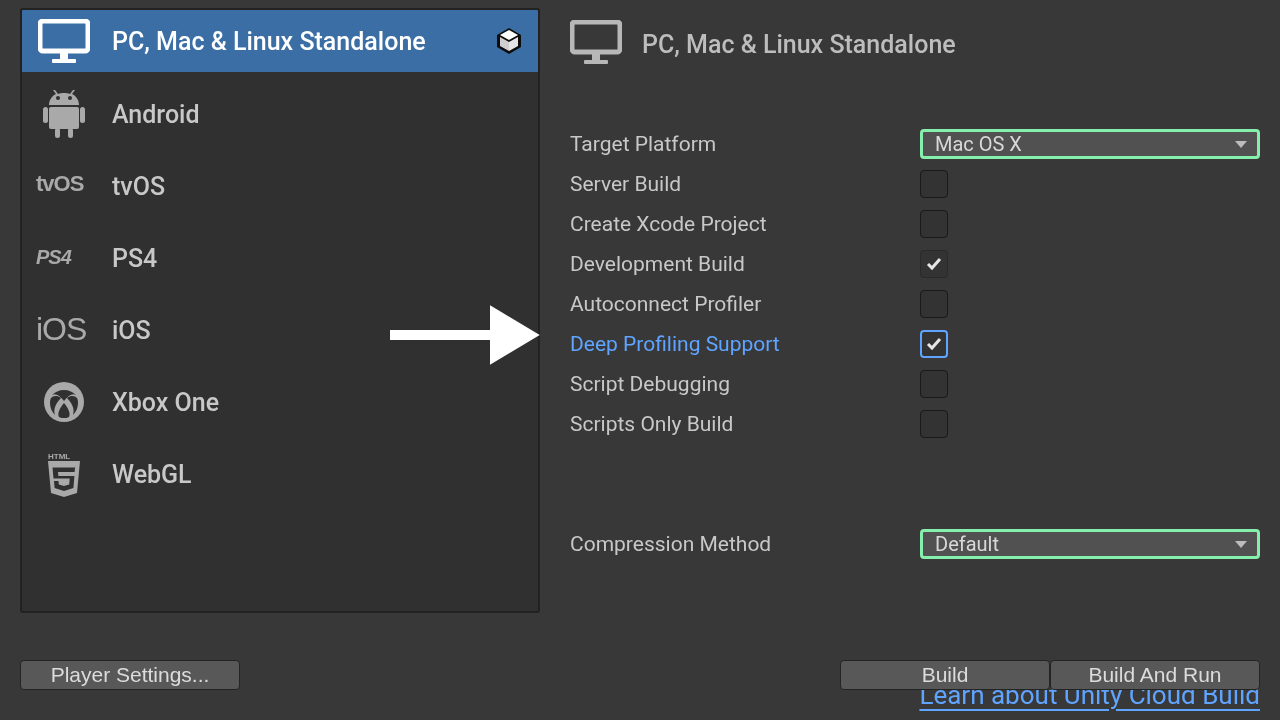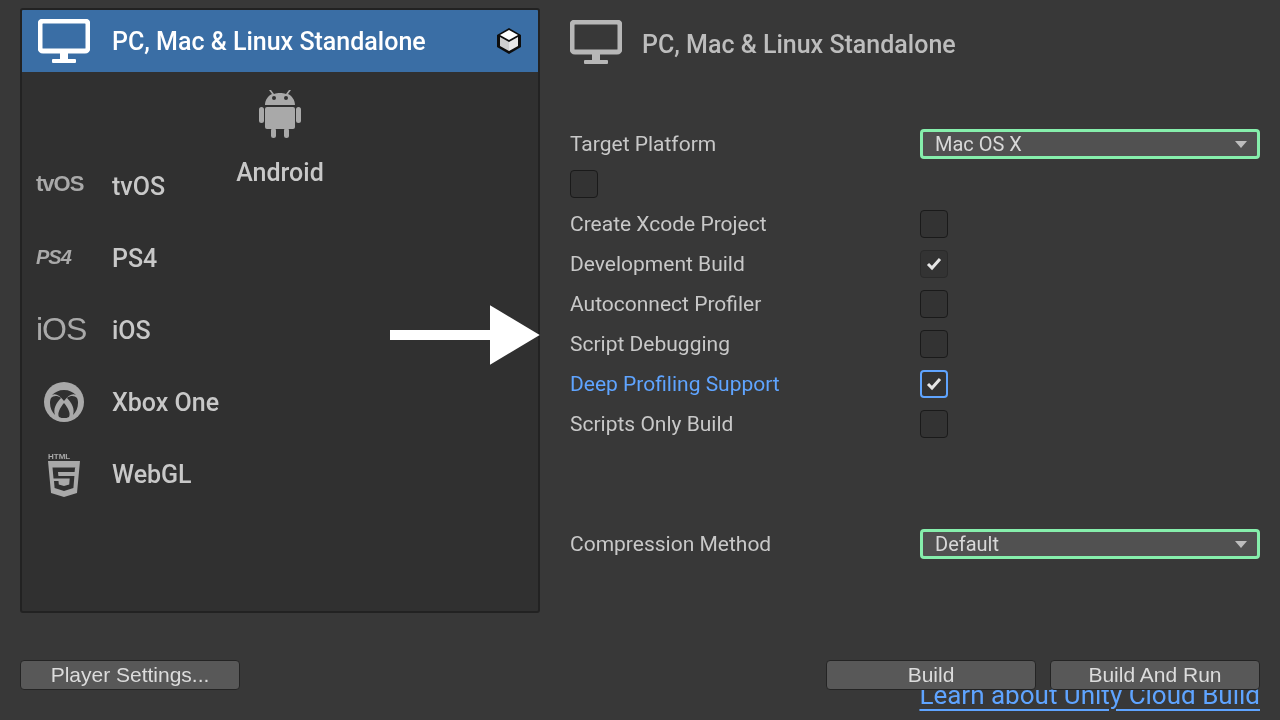--- a/index.html
+++ b/index.html
@@ -33,21 +33,21 @@
   height: 72px;
   cursor: pointer;
   color: #c8c8c8;
   position: relative;
 }
 .plat-item.selected {
   background: #3a6ea5;
   color: #fff;
   height: 62px;
 }
-.plat-item.selected + .plat-item { margin-top: 6px; flex-direction: column; }
+.plat-item.selected + .plat-item { margin-top: 6px; }
 .plat-icon {
   width: 56px; display: flex; align-items: center; justify-content: center;
 }
 .plat-label { font-size: 25px; font-weight: 500; }
 .plat-item.selected .plat-label { color: #fff; }
 .unity-badge {
   width: 30px; height: 30px; margin-left: auto;
 }
 .right-col {
   flex: 1;
@@ -117,21 +117,21 @@
   height: 34px;
 }
 .btn {
   background: #585858;
   border: 1px solid #242424; border-radius: 4px;
   color: #dcdcdc; font-size: 21px;
   height: 30px; padding: 0 16px;
   display: inline-flex; align-items: center; justify-content: center;
   cursor: pointer;
 }
-.btn-group { display: flex; gap: 14px; }
+.btn-group { display: flex; }
 .btn-group .btn { width: 210px; }
 .arrow-overlay {
   position: absolute;
   left: 380px; top: 300px;
   pointer-events: none;
 }
 
 .ico-fill { fill: #a9a9a9; }
 .ico-text {
   font-family: -apple-system, Helvetica, Arial, sans-serif;
@@ -242,49 +242,50 @@
 
     <div class="settings-block">
       <div class="setting-row">
         <span class="label">Target Platform</span>
         <div class="dropdown">
           <span>Mac OS X</span>
           <span class="chev"></span>
         </div>
       </div>
       <div class="setting-row">
+        <span class="label">Server Build</span>
         <div class="checkbox"></div>
       </div>
       <div class="setting-row">
         <span class="label">Create Xcode Project</span>
         <div class="checkbox"></div>
       </div>
       <div class="setting-row">
         <span class="label">Development Build</span>
         <div class="checkbox checked">
             <svg width="18" height="18" viewBox="0 0 18 18">
               <path d="M3 9l4 4 8-9" stroke="#e6e6e6" stroke-width="3" fill="none"></path>
             </svg>
           </div>
       </div>
       <div class="setting-row">
         <span class="label">Autoconnect Profiler</span>
-        <div class="checkbox"></div>
-      </div>
-      <div class="setting-row">
-        <span class="label">Script Debugging</span>
         <div class="checkbox"></div>
       </div>
       <div class="setting-row highlight">
         <span class="label">Deep Profiling Support</span>
         <div class="checkbox checked highlight">
             <svg width="18" height="18" viewBox="0 0 18 18">
               <path d="M3 9l4 4 8-9" stroke="#e6e6e6" stroke-width="3" fill="none"></path>
             </svg>
           </div>
+      </div>
+      <div class="setting-row">
+        <span class="label">Script Debugging</span>
+        <div class="checkbox"></div>
       </div>
       <div class="setting-row">
         <span class="label">Scripts Only Build</span>
         <div class="checkbox"></div>
       </div>
 
       <div class="spacer-row"></div>
 
       <div class="setting-row">
         <span class="label">Compression Method</span>

